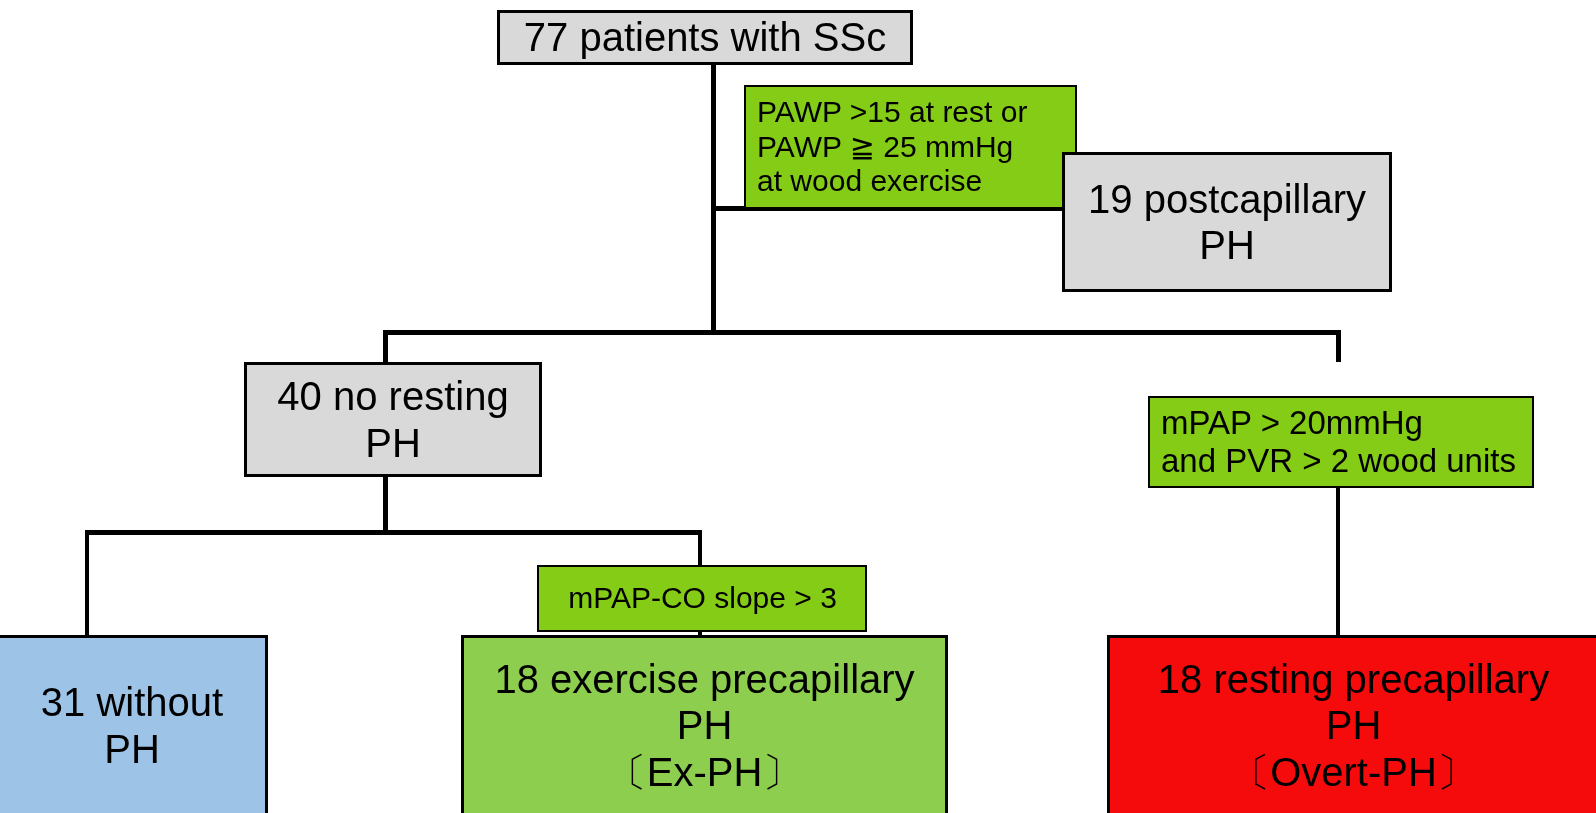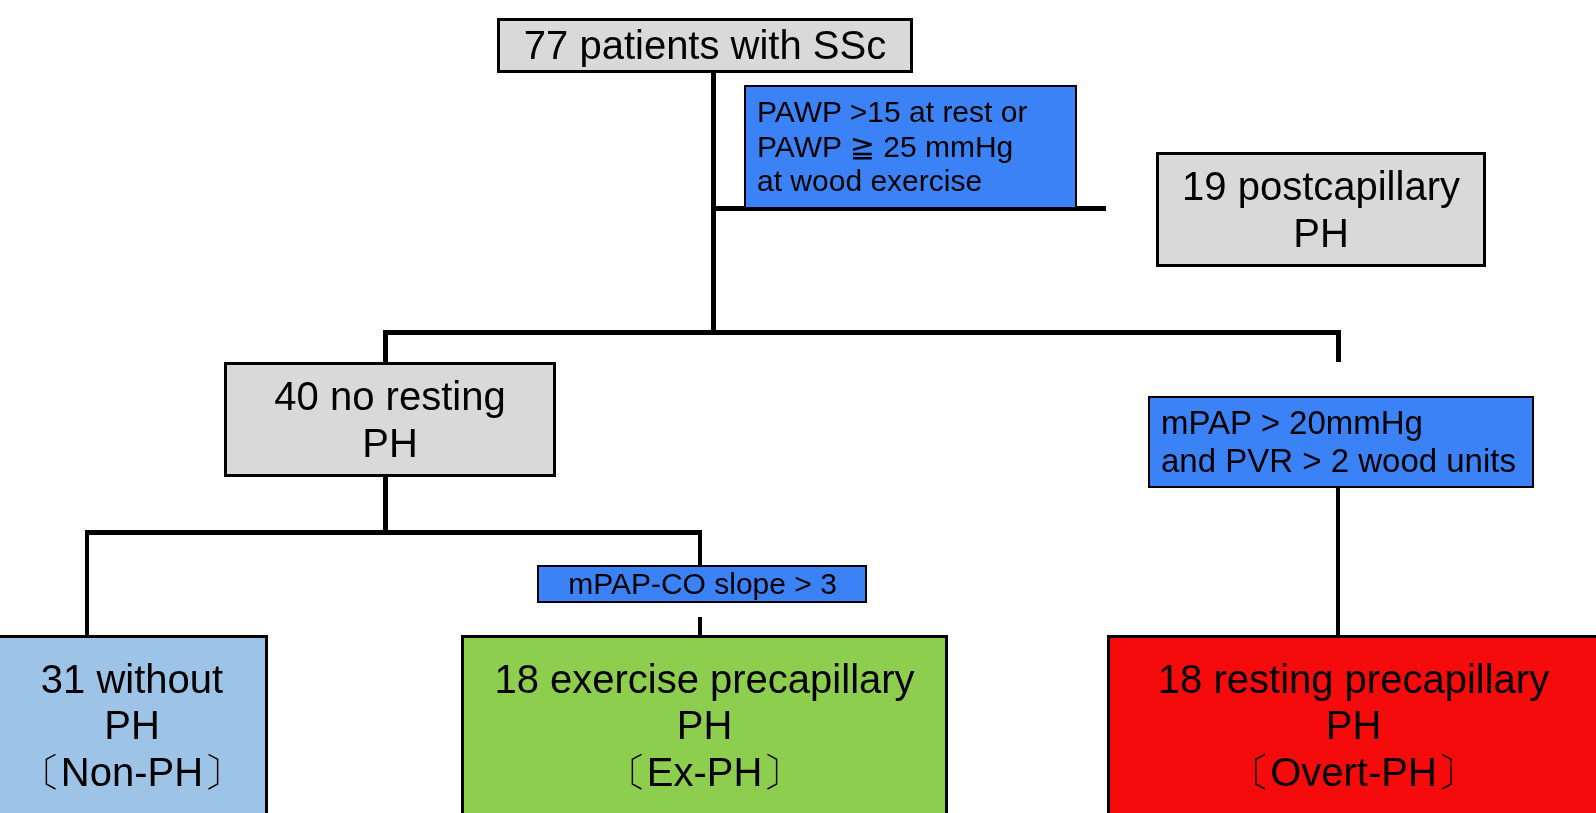--- a/index.html
+++ b/index.html
@@ -27,21 +27,21 @@
     display: flex;
     flex-direction: column;
     justify-content: center;
     color: #000000;
     line-height: 1.16;
     z-index: 3;
   }
   .node .ln { display: block; width: 100%; }
 
   .node.grey  { background: #d9d9d9; }
-  .node.white { background: #3b82f6; border-width: 2px; padding-left: 11px; }
+  .node.white { background: #84cc16; border-width: 2px; padding-left: 11px; }
   .node.blue  { background: #9dc3e6; }
   .node.green { background: #8dce4e; }
   .node.red   { background: #f50b0b; }
 
   
   .big   { font-size: 40px; }
   .mid   { font-size: 33px; }
   .small { font-size: 30px; }
 
   .t-center { text-align: center; }
@@ -80,53 +80,52 @@
   <div class="conn hline" style="left:85px; top:530px; width:617px;"></div>
 
   <div class="conn vline-thin" style="left:85px; top:530px; height:107px;"></div>
 
   <div class="conn vline-thin" style="left:698px; top:530px; height:36px;"></div>
 
   <div class="conn vline-thin" style="left:698px; top:617px; height:20px;"></div>
 
   <div class="conn vline-thin" style="left:1336px; top:450px; height:187px;"></div>
 
-  <div class="node grey big t-center pad-c" style="left:497px; top:18px; width:416px; height:55px;">
+  <div class="node grey big t-center pad-c" style="left:497px; top:10px; width:416px; height:55px;">
     <span class="ln">77 patients with SSc</span>
   </div>
 
   <div class="node white small t-left pad-l" style="left:744px; top:85px; width:333px; height:124px;">
     <span class="ln">PAWP &gt;15 at rest or</span>
     <span class="ln">PAWP ≧ 25 mmHg</span>
     <span class="ln">at wood exercise</span>
   </div>
 
-  <div class="node grey big t-center pad-c" style="left:1156px; top:152px; width:330px; height:115px;">
+  <div class="node grey big t-center pad-c" style="left:1062px; top:152px; width:330px; height:140px;">
     <span class="ln">19 postcapillary</span>
     <span class="ln">PH</span>
   </div>
 
-  <div class="node grey big t-center pad-c" style="left:224px; top:362px; width:332px; height:115px;">
+  <div class="node grey big t-center pad-c" style="left:244px; top:362px; width:298px; height:115px;">
     <span class="ln">40 no resting</span>
     <span class="ln">PH</span>
   </div>
 
   <div class="node white mid t-left pad-l" style="left:1148px; top:360px; width:386px; height:92px;margin-top:36px;">
     <span class="ln">mPAP &gt; 20mmHg</span>
     <span class="ln">and PVR &gt; 2 wood units</span>
   </div>
 
-  <div class="node white small t-center pad-c" style="left:537px; top:565px; width:330px; height:38px;">
+  <div class="node white small t-center pad-c" style="left:537px; top:565px; width:330px; height:67px;">
     <span class="ln">mPAP-CO slope &gt; 3</span>
   </div>
 
   <div class="node blue big t-center pad-c" style="left:-4px; top:635px; width:272px; height:181px;">
     <span class="ln">31 without</span>
     <span class="ln">PH</span>
-    <span class="ln">〔Non-PH〕</span>
   </div>
 
   <div class="node green big t-center pad-c" style="left:461px; top:635px; width:487px; height:181px;">
     <span class="ln">18 exercise precapillary</span>
     <span class="ln">PH</span>
     <span class="ln">〔Ex-PH〕</span>
   </div>
 
   <div class="node red big t-center pad-c" style="left:1107px; top:635px; width:493px; height:181px;">
     <span class="ln">18 resting precapillary</span>

